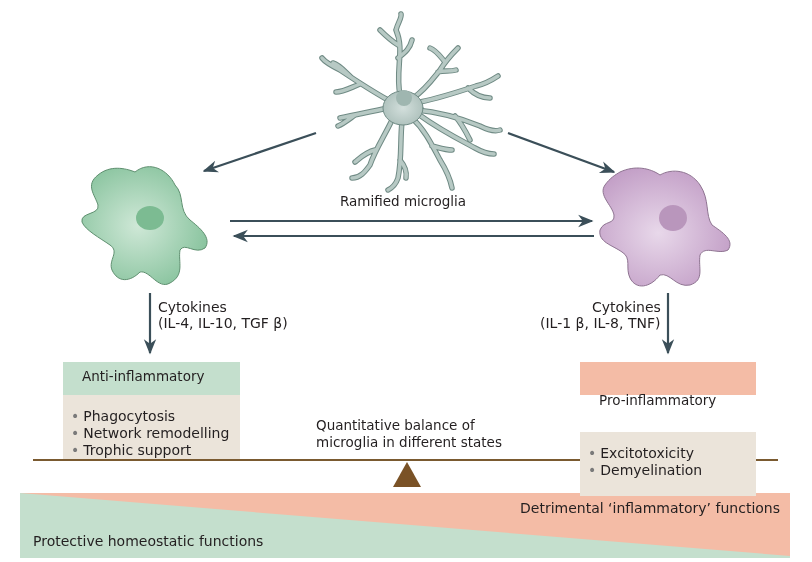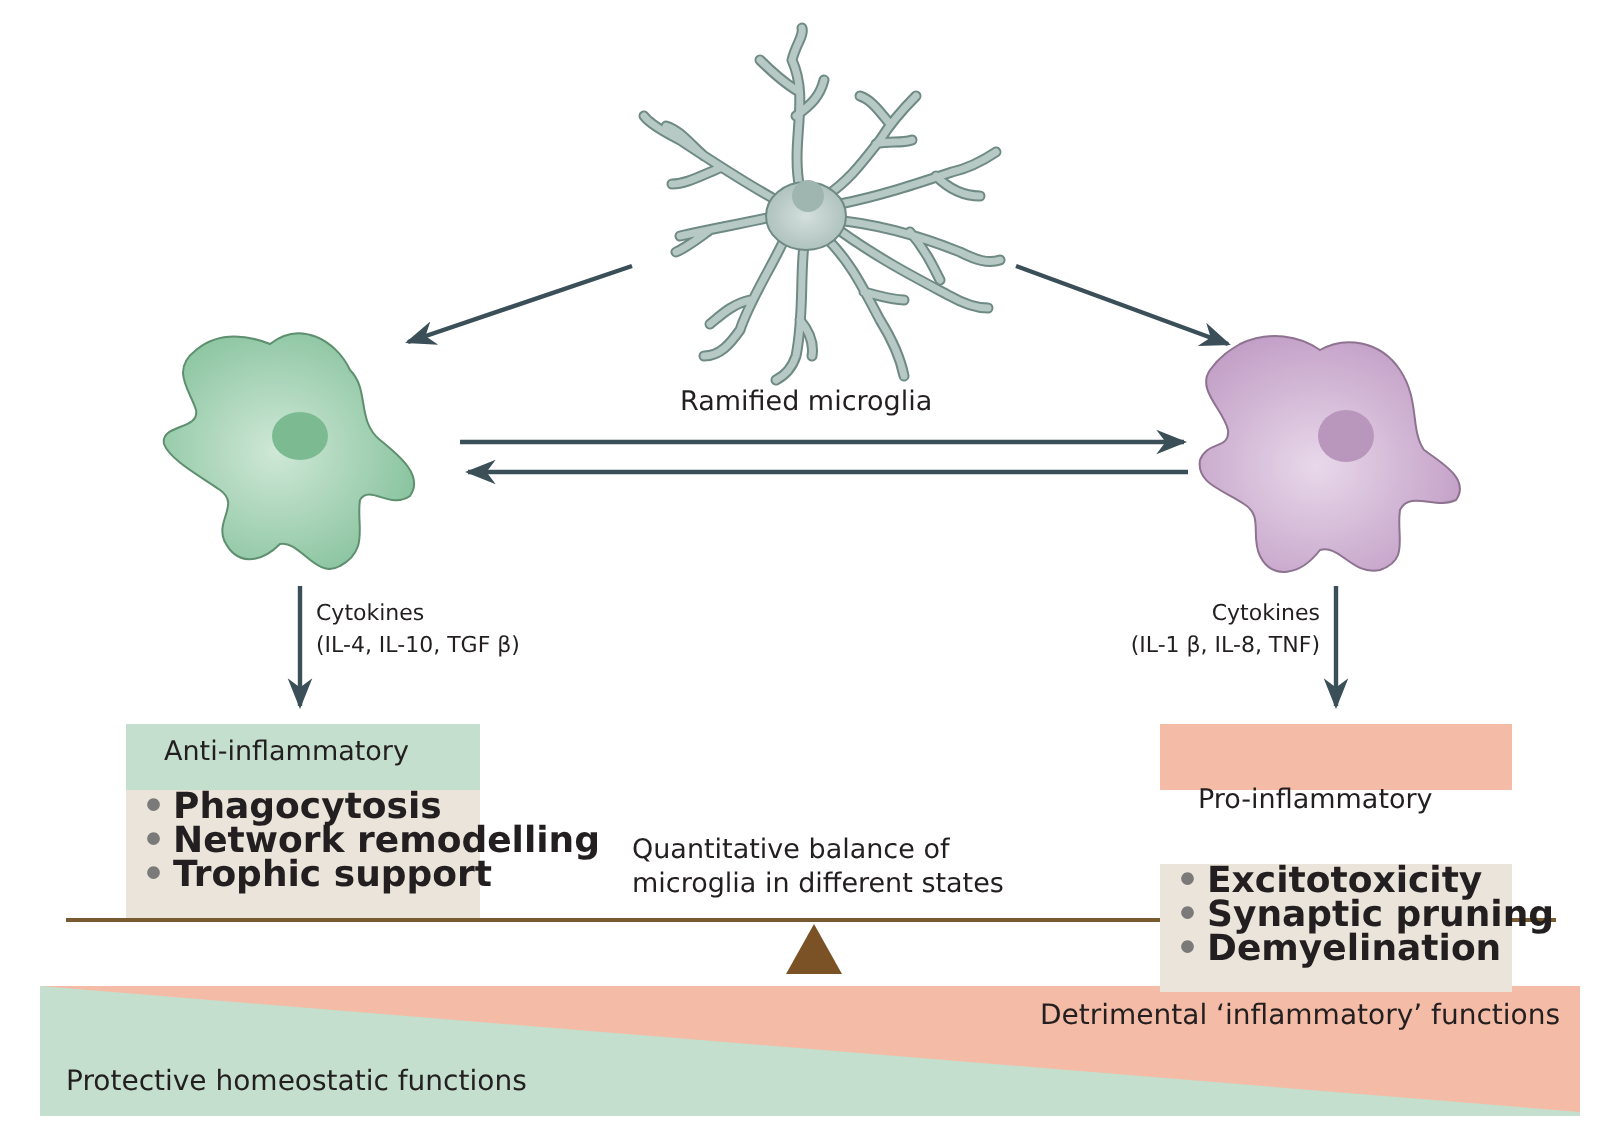--- a/index.html
+++ b/index.html
@@ -1,23 +1,23 @@
 <!DOCTYPE html>
 <html><head>
 <meta charset="utf-8">
 <style>
   html, body { margin:0; padding:0; background:#ffffff; }
   body { width:812px; height:562px; position:relative; overflow:hidden;
          font-family:"DejaVu Sans", sans-serif; color:#231f20; }
   .abs { position:absolute; }
   svg.stage { position:absolute; left:0; top:0; }
-  .lbl { font-size:11px; line-height:16px; white-space:nowrap; }
+  .lbl { font-size:14px; line-height:16px; white-space:nowrap; }
   .box-head { position:absolute; font-size:13.5px; padding:6px 8px 0 19px; box-sizing:border-box; }
-  .box-body { position:absolute; background:#ebe4da; font-size:18px; line-height:17px;
-              padding:0 6px 0 8px; box-sizing:border-box;font-weight:bold; }
+  .box-body { position:absolute; background:#ebe4da; font-size:14px; line-height:17px;
+              padding:13px 6px 0 8px; box-sizing:border-box; }
   .bullet { display:block; white-space:nowrap; }
   .bullet::before { content:"\2022"; color:#7a7a7a; margin-right:4px; }
 </style>
 </head>
 <body>
 
 <svg class="stage" width="812" height="562" viewBox="0 0 812 562">
   <defs>
     <radialGradient id="gAnti" cx="45%" cy="50%" r="60%">
       <stop offset="0%" stop-color="#cfe8d7"></stop>
@@ -111,21 +111,20 @@
   <span class="bullet">Phagocytosis</span>
   <span class="bullet">Network remodelling</span>
   <span class="bullet">Trophic support</span>
 </div>
 
 <div class="box-head" style="left:580px; top:362px; width:176px; height:33px;margin-top:24px;">
   <span>Pro-inflammatory</span>
 </div>
 <div class="box-body" style="left:580px; top:395px; width:176px; height:64px;margin-top:37px;">
   <span class="bullet">Excitotoxicity</span>
-  <span class="bullet">Synaptic pruning</span>
   <span class="bullet">Demyelination</span>
 </div>
 
 <div class="abs lbl" style="left:316px; top:417px; font-size:13.5px;">Quantitative balance of</div>
 <div class="abs lbl" style="left:316px; top:434px; font-size:13.5px;">microglia in different states</div>
 
 <div class="abs lbl" style="left:33px; top:533px; font-size:14px;">Protective homeostatic functions</div>
 <div class="abs lbl" style="left:520px; top:500px; width:262px; font-size:14px;">Detrimental ‘inflammatory’ functions</div>
 
 </body></html>

